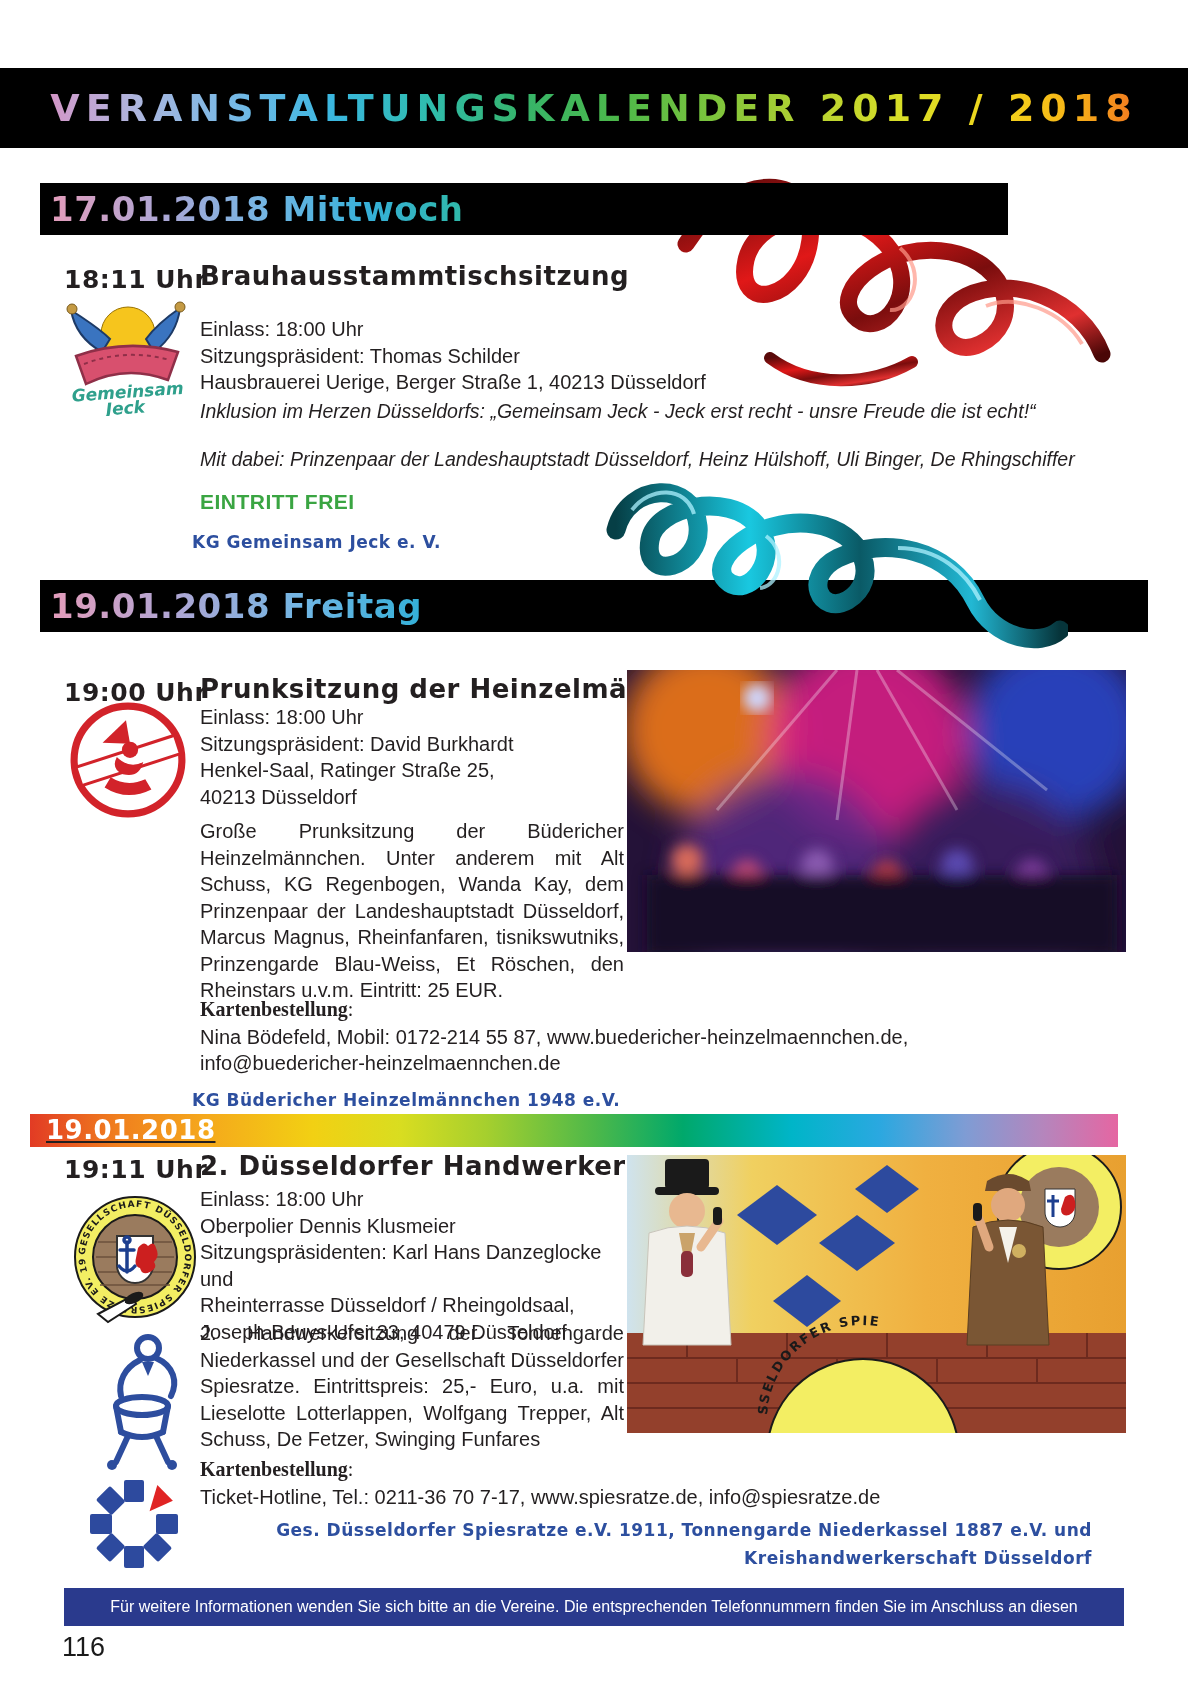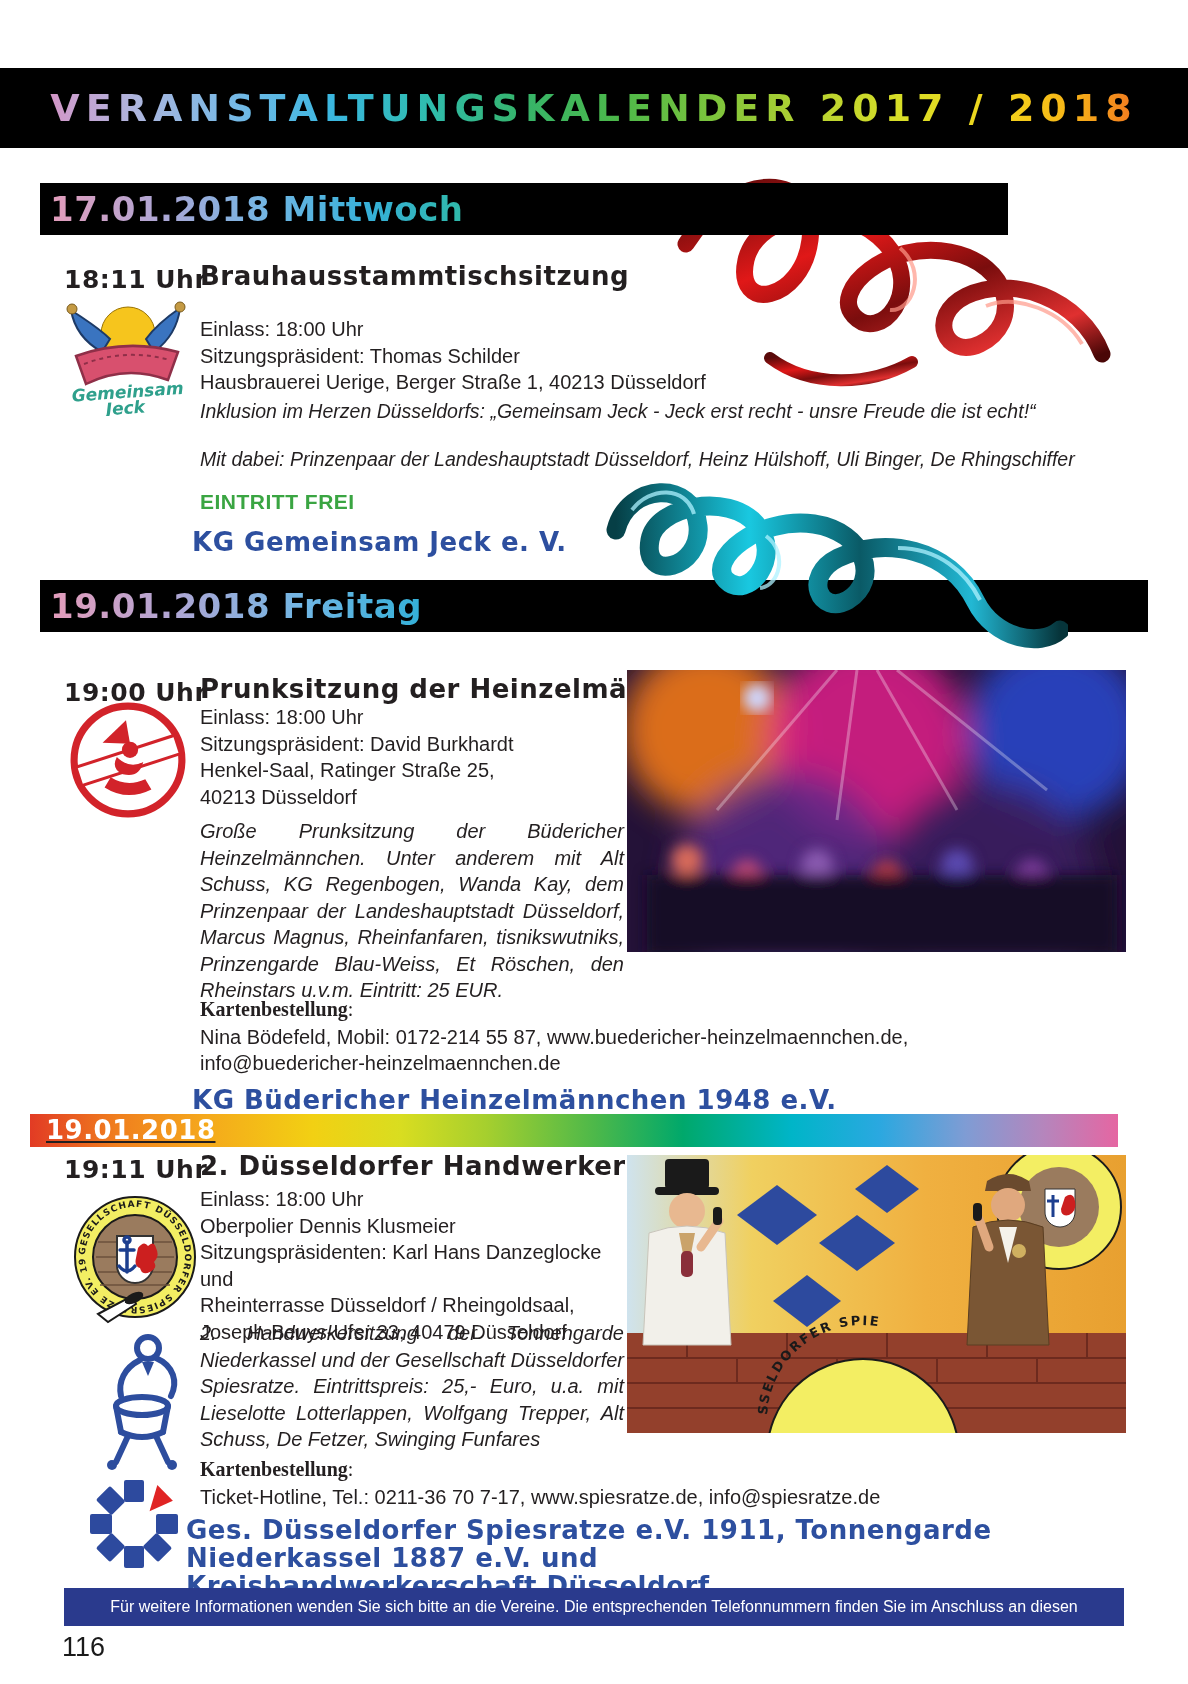--- a/index.html
+++ b/index.html
@@ -16,24 +16,24 @@
       #2fb9a8 44%,#3cb54a 52%,#58bb3c 62%,#8cc63f 72%,#d6de23 82%,#f2c313 92%,#f58220 100%);}
   .bar-text2{background-image:linear-gradient(90deg,#e89bb8 0%,#b0a6d4 12%,#6fb6e4 24%,#36b0d8 34%,
       #2fb9a8 44%,#3cb54a 54%,#7cc43c 68%,#c6d822 82%,#f0c20e 100%);}
   .rainbow-bar{background:linear-gradient(90deg,#e23b24 0%,#f07f1e 8%,#f5a81c 16%,#f2d013 26%,
       #d9dd20 34%,#a5cf2e 42%,#4cb84a 52%,#00a86b 60%,#00b5c8 70%,#2aa8e0 78%,#7f9cd4 86%,
       #b486bd 93%,#e566a2 100%);text-decoration:underline;}
   .evt-time{font-size:25px;}
   .evt-title{font-size:26px;}
   .details{font-size:20px;line-height:26.5px;}
   .note{font-size:19.5px;font-style:italic;white-space:nowrap;}
-  .para{font-size:20px;font-style:italic;line-height:26.5px;text-align:justify;}
+  .para{font-size:20px;line-height:26.5px;text-align:justify;}
   .tick-label{font-size:20px;font-weight:bold;font-family:Liberation Serif, serif;}
   .tickets{font-size:20px;line-height:26px;}
-  .club{font-size:26px;color:#2d4f9f;line-height:28px;}
+  .club{font-size:17px;color:#2d4f9f;line-height:28px;}
   .free{font-size:21px;font-weight:bold;color:#3aa542;letter-spacing:.5px;}
   .footer-bar{background:#2a3a8d;color:#ffffff;font-size:16px;line-height:38px;text-align:center;}
   .pagenum{font-size:27px;color:#1a1a1a;}
   .datebar-label{font-size:34px;line-height:52px;padding-left:10px;}
 </style>
 </head>
 <body>
 
 <div class="page">
 
@@ -325,21 +325,21 @@
       <rect x="-10" y="-44" width="20" height="22" rx="2" transform="translate(56,52) rotate(90)"></rect>
       <rect x="-10" y="-44" width="20" height="22" rx="2" transform="translate(56,52) rotate(135)"></rect>
       <rect x="-10" y="-44" width="20" height="22" rx="2" transform="translate(56,52) rotate(180)"></rect>
       <rect x="-10" y="-44" width="20" height="22" rx="2" transform="translate(56,52) rotate(225)"></rect>
       <rect x="-10" y="-44" width="20" height="22" rx="2" transform="translate(56,52) rotate(270)"></rect>
       <rect x="-10" y="-44" width="20" height="22" rx="2" transform="translate(56,52) rotate(315)"></rect>
     </g>
     <polygon points="-11,-44 11,-44 2,-20" fill="#e02424" transform="translate(56,52) rotate(45)"></polygon>
   </svg>
 
-  <div class="abs comic club" style="left:186px;top:1516px;width:900px;">
+  <div class="abs comic club" style="left:192px;top:1516px;width:900px;text-align:right;">
     <div>Ges. Düsseldorfer Spiesratze e.V. 1911, Tonnengarde Niederkassel 1887 e.V. und</div>
     <div>Kreishandwerkerschaft Düsseldorf</div>
   </div>
 
   <div class="abs footer-bar" style="left:64px;top:1588px;width:1060px;height:38px;">
     <span>Für weitere Informationen wenden Sie sich bitte an die Vereine. Die entsprechenden Telefonnummern finden Sie im Anschluss an diesen Veranstaltungskalender</span>
   </div>
 
   <div class="abs pagenum" style="left:62px;top:1632px;">116</div>
 

